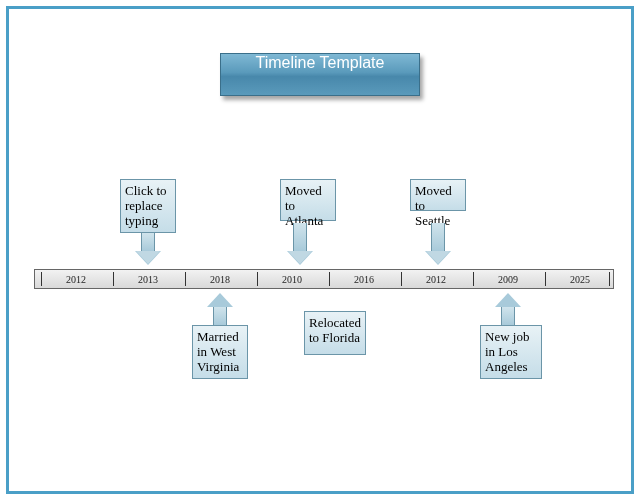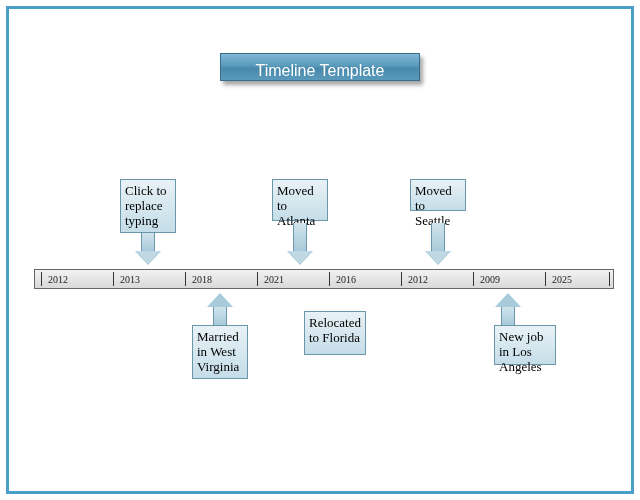--- a/index.html
+++ b/index.html
@@ -18,28 +18,28 @@
     bottom: 6px;
     border: 3px solid #4a9fc7;
     background: #fff;
   }
   .title-box {
     position: absolute;
     left: 50%;
     top: 44px;
     transform: translateX(-50%);
     width: 200px;
-    height: 28px;
+    height: 43px;
     background: linear-gradient(to bottom, #7fb8d4 0%, #5a9abb 45%, #4888ab 55%, #5a9abb 100%);
     border: 1px solid #3a6f8a;
     color: #fff;
     font-family: Arial, sans-serif;
     font-size: 16px;
     display: flex;
-    align-items: flex-end;
+    align-items: flex-start;
     justify-content: center;
     box-shadow: 3px 4px 4px rgba(0,0,0,0.35);
   }
   .timeline-area {
     position: absolute;
     left: 25px;
     top: 160px;
     width: 580px;
     height: 260px;
   }
@@ -59,21 +59,21 @@
     width: 1px;
     background: #333;
   }
   .tick-label {
     position: absolute;
     top: 0;
     height: 20px;
     line-height: 20px;
     font-size: 10px;
     color: #222;
-    padding-left: 5px;
+    padding-left: 23px;
   }
   .callout {
     position: absolute;
     width: 56px;
     background: linear-gradient(to bottom, #e8f2f6, #c5dde8);
     border: 1px solid #6b95a8;
     padding: 4px 4px;
     font-size: 13px;
     line-height: 1.15;
     color: #000;
@@ -127,39 +127,39 @@
   <div class="timeline-area">
 
     <div class="axis">
       <div class="tick" style="left:6px"></div>
       <span class="tick-label" style="left:8px">2012</span>
       <div class="tick" style="left:78px"></div>
       <span class="tick-label" style="left:80px">2013</span>
       <div class="tick" style="left:150px"></div>
       <span class="tick-label" style="left:152px">2018</span>
       <div class="tick" style="left:222px"></div>
-      <span class="tick-label" style="left:224px">2021</span>
+      <span class="tick-label" style="left:224px">2010</span>
       <div class="tick" style="left:294px"></div>
       <span class="tick-label" style="left:296px">2016</span>
       <div class="tick" style="left:366px"></div>
       <span class="tick-label" style="left:368px">2012</span>
       <div class="tick" style="left:438px"></div>
       <span class="tick-label" style="left:440px">2009</span>
       <div class="tick" style="left:510px"></div>
       <span class="tick-label" style="left:512px">2025</span>
       <div class="tick" style="left:574px"></div>
     </div>
 
     <div class="callout above" style="left:86px; top:10px; height:54px">
       <span>Click to replace typing</span>
     </div>
     <div class="arrow-stem" style="left:107px; top:64px; height:18px"></div>
     <div class="arrow-head-down" style="left:101px; top:82px"></div>
 
-    <div class="callout above" style="left:238px; top:10px; height:42px">
+    <div class="callout above" style="left:246px; top:10px; height:42px">
       <span>Moved to Atlanta</span>
     </div>
     <div class="arrow-stem" style="left:259px; top:54px; height:28px"></div>
     <div class="arrow-head-down" style="left:253px; top:82px"></div>
 
     <div class="callout above" style="left:376px; top:10px; height:32px">
       <span>Moved to Seattle</span>
     </div>
     <div class="arrow-stem" style="left:397px; top:54px; height:28px"></div>
     <div class="arrow-head-down" style="left:391px; top:82px"></div>
@@ -169,18 +169,18 @@
     <div class="callout below" style="left:270px; top:142px; height:44px; width:62px">
       <span>Relocated to Florida</span>
     </div>
 
     <div class="callout below" style="left:158px; top:156px; height:54px">
       <span>Married in West Virginia</span>
     </div>
 
     <div class="arrow-head-up" style="left:461px; top:124px"></div>
     <div class="arrow-stem" style="left:467px; top:138px; height:18px"></div>
-    <div class="callout below" style="left:460px; top:156px; height:40px; width:62px">
+    <div class="callout below" style="left:446px; top:156px; height:54px; width:62px">
       <span>New job in Los Angeles</span>
     </div>
 
   </div>
 </div>
 
 </body></html>

